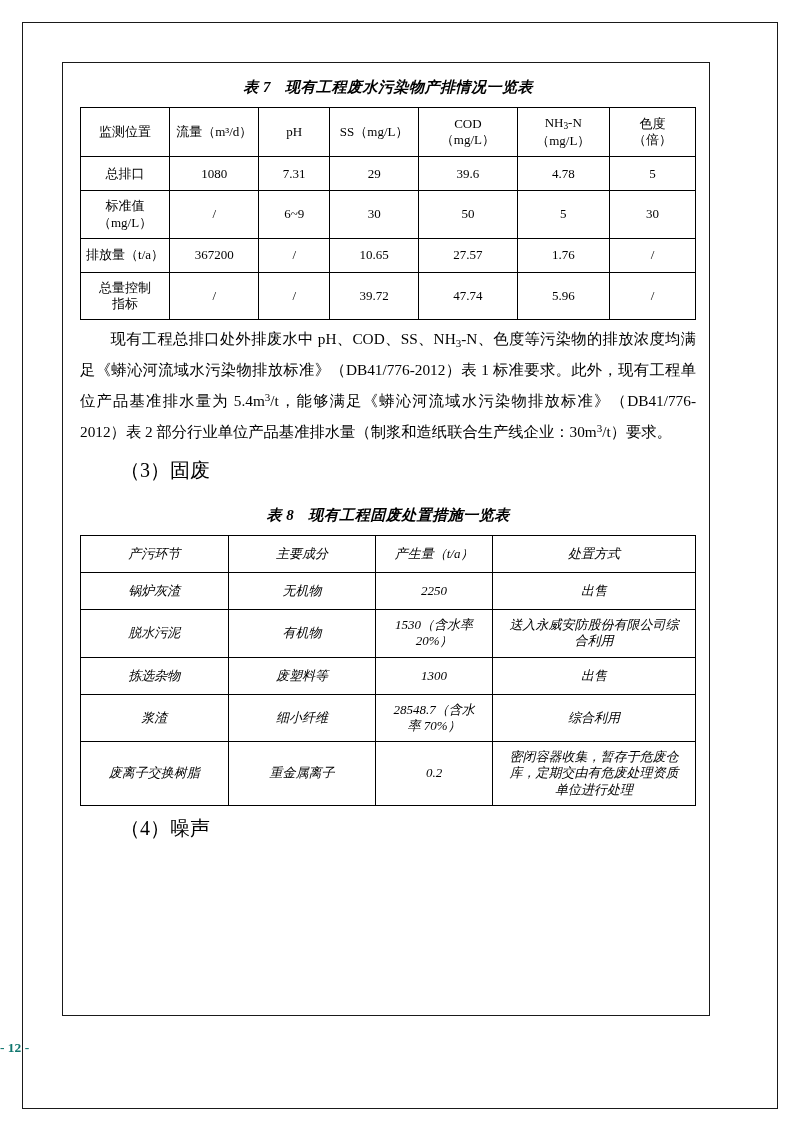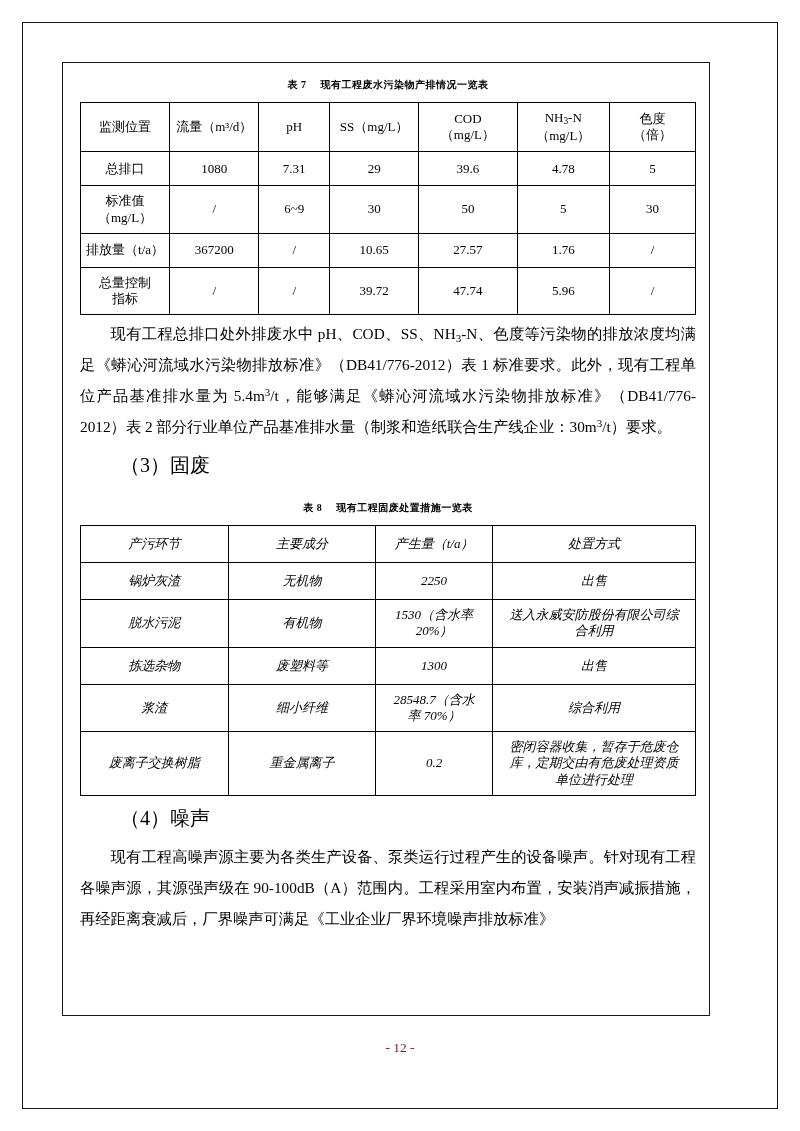--- a/index.html
+++ b/index.html
@@ -40,24 +40,25 @@
   .content {
     position: absolute;
     left: 80px;
     top: 72px;
     width: 616px;
     box-sizing: border-box;
     color: #000;
   }
   .tbl-caption {
     text-align: center;
-    font-size: 10px;
+    font-size: 15px;
     font-weight: bold;
     margin: 6px 0 10px 0;
     letter-spacing: 0.5px;
+    font-style: italic;
   }
   .tbl-caption .num { margin-right: 14px; }
   table.doc {
     border-collapse: collapse;
     width: 100%;
     table-layout: fixed;
     font-size: 13px;
     padding-left: 37px;
   }
   table.doc td {
@@ -86,23 +87,24 @@
     text-indent: 2em;
   }
   .spacer8 { height: 10px; }
   sub { font-size: 0.72em; vertical-align: -0.25em; }
   sup { font-size: 0.72em; vertical-align: 0.45em; }
   .pagenum {
     position: absolute;
     left: 0;
     right: 0;
     top: 1040px;
-    text-align: center;
+    text-align: left;
     font-size: 13.5px;
-    color: #7f1d1d;
+    color: #0f766e;
+    font-weight: bold;
   }
 </style>
 </head>
 <body>
 
 <div class="page">
   <div class="page-border"></div>
   <div class="inner-border"></div>
 
   <div class="content">
@@ -257,18 +259,17 @@
             <div>密闭容器收集，暂存于危废仓</div>
             <div>库，定期交由有危废处理资质</div>
             <div>单位进行处理</div>
           </td>
         </tr>
       </tbody>
     </table>
 
     <p class="sub">（4）噪声</p>
 
-    <p class="body">现有工程高噪声源主要为各类生产设备、泵类运行过程产生的设备噪声。针对现有工程各噪声源，其源强声级在 90-100dB（A）范围内。工程采用室内布置，安装消声减振措施，再经距离衰减后，厂界噪声可满足《工业企业厂界环境噪声排放标准》</p>
 
   </div>
 
   <div class="pagenum">- 12 -</div>
 </div>
 
 </body></html>

